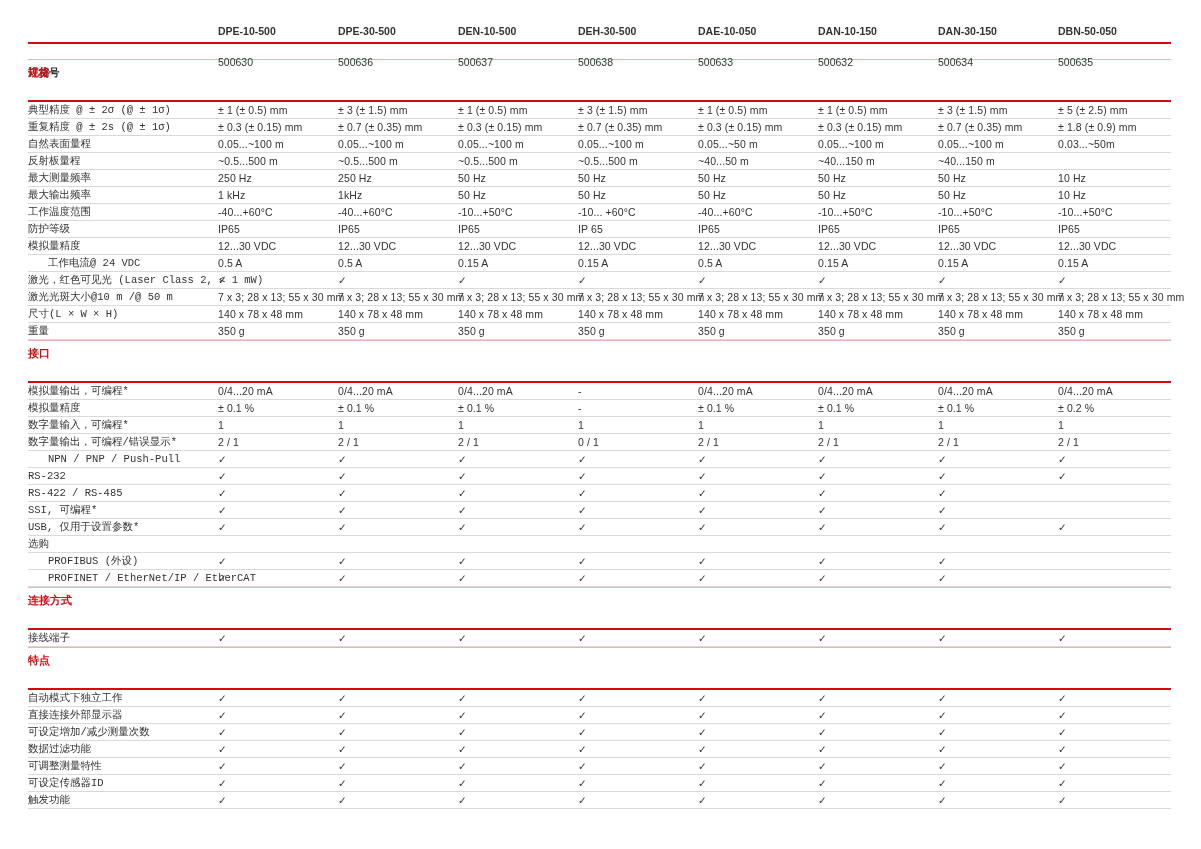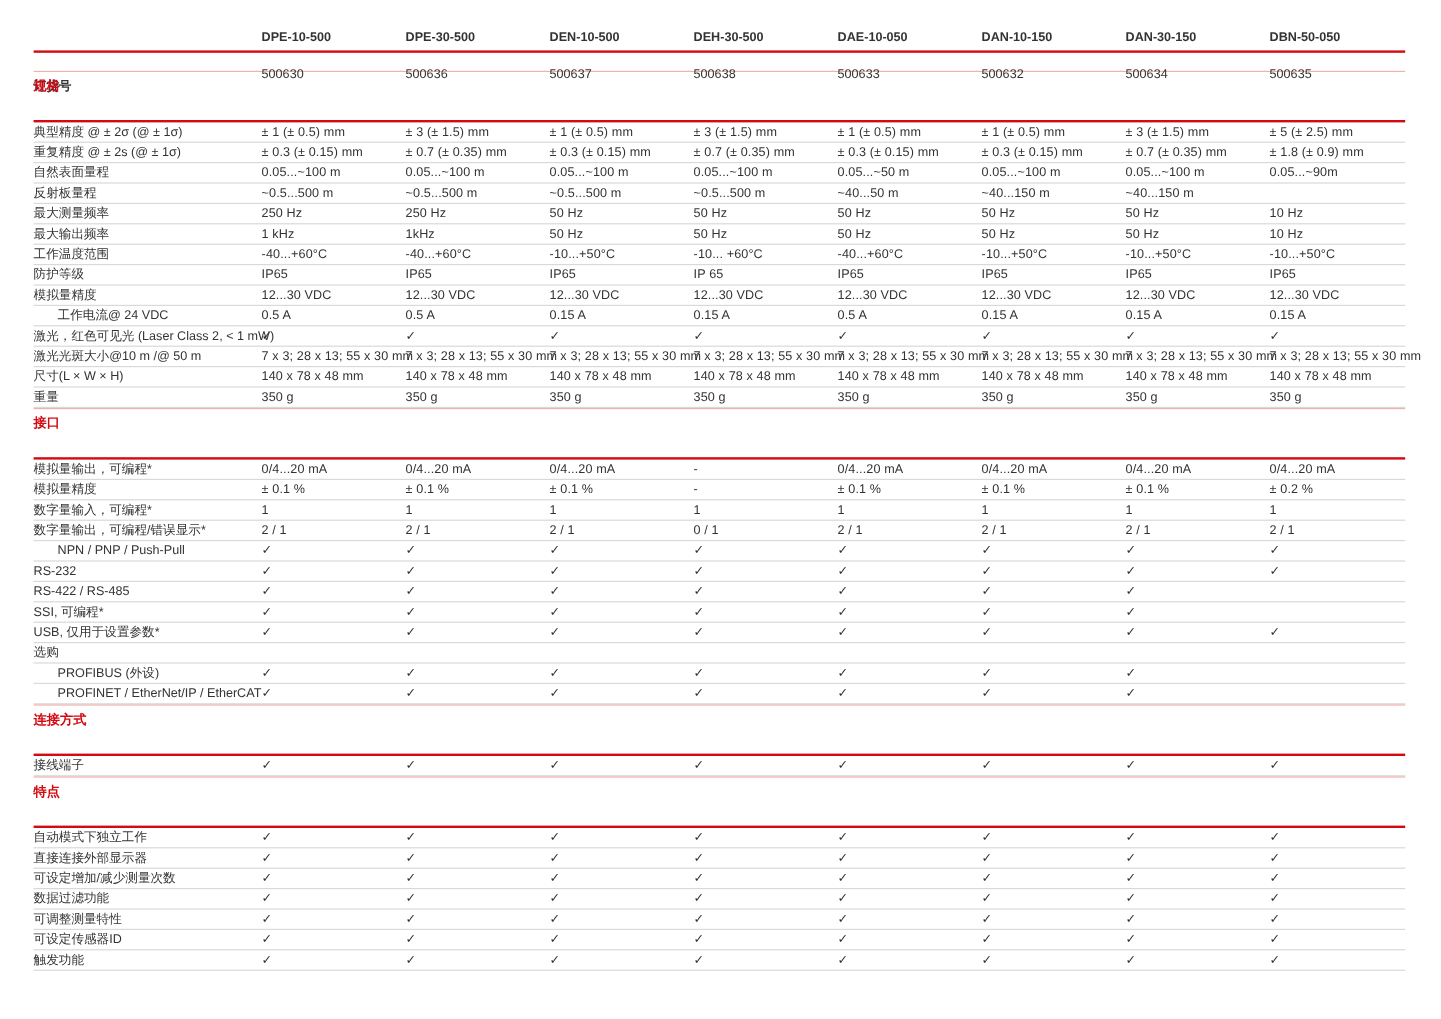--- a/index.html
+++ b/index.html
@@ -22,21 +22,21 @@
   .product-name{color:var(--red);font-weight:bold;font-size:12.5px;line-height:14px;white-space:nowrap;}
   .order-row{height:15px;align-items:center;border-bottom:1px solid var(--salmon);}
   .order-label{color:var(--red);font-weight:bold;font-size:10.5px;margin-top:21px;}
   .order-num{color:var(--ordernum);font-size:10px;}
   .section{width:100%;}
   .section-gap{border-top:1px solid var(--salmon);}
   .section-header{border-bottom:2px solid var(--red);padding:2px 0 20px 0;}
   .section-title{color:var(--red);font-weight:bold;font-size:11px;line-height:13px;}
   .data-row{height:16px;align-items:center;border-bottom:1px solid var(--rowline);}
   .cell{font-size:10.5px;line-height:15px;white-space:nowrap;overflow:visible;color:var(--ink);}
-  .cell.label{padding-right:4px;}
+  .cell.label{padding-right:4px;font-family:Liberation Mono, monospace;}
   .cell.label.indent{padding-left:20px;}
   .cell.value{letter-spacing:0.1px;}
 </style>
 </head>
 <body>
 
 <div class="sheet">
   <div class="table" id="table-root">
       <div class="grid-row products-row">
         <div class="cell label"></div>
@@ -86,21 +86,21 @@
         </div>
         <div class="grid-row data-row">
           <div class="cell label">自然表面量程</div>
           <div class="cell value">0.05...~100 m</div>
           <div class="cell value">0.05...~100 m</div>
           <div class="cell value">0.05...~100 m</div>
           <div class="cell value">0.05...~100 m</div>
           <div class="cell value">0.05...~50 m</div>
           <div class="cell value">0.05...~100 m</div>
           <div class="cell value">0.05...~100 m</div>
-          <div class="cell value">0.05...~90m</div>
+          <div class="cell value">0.03...~50m</div>
         </div>
         <div class="grid-row data-row">
           <div class="cell label">反射板量程</div>
           <div class="cell value">~0.5...500 m</div>
           <div class="cell value">~0.5...500 m</div>
           <div class="cell value">~0.5...500 m</div>
           <div class="cell value">~0.5...500 m</div>
           <div class="cell value">~40...50 m</div>
           <div class="cell value">~40...150 m</div>
           <div class="cell value">~40...150 m</div>

